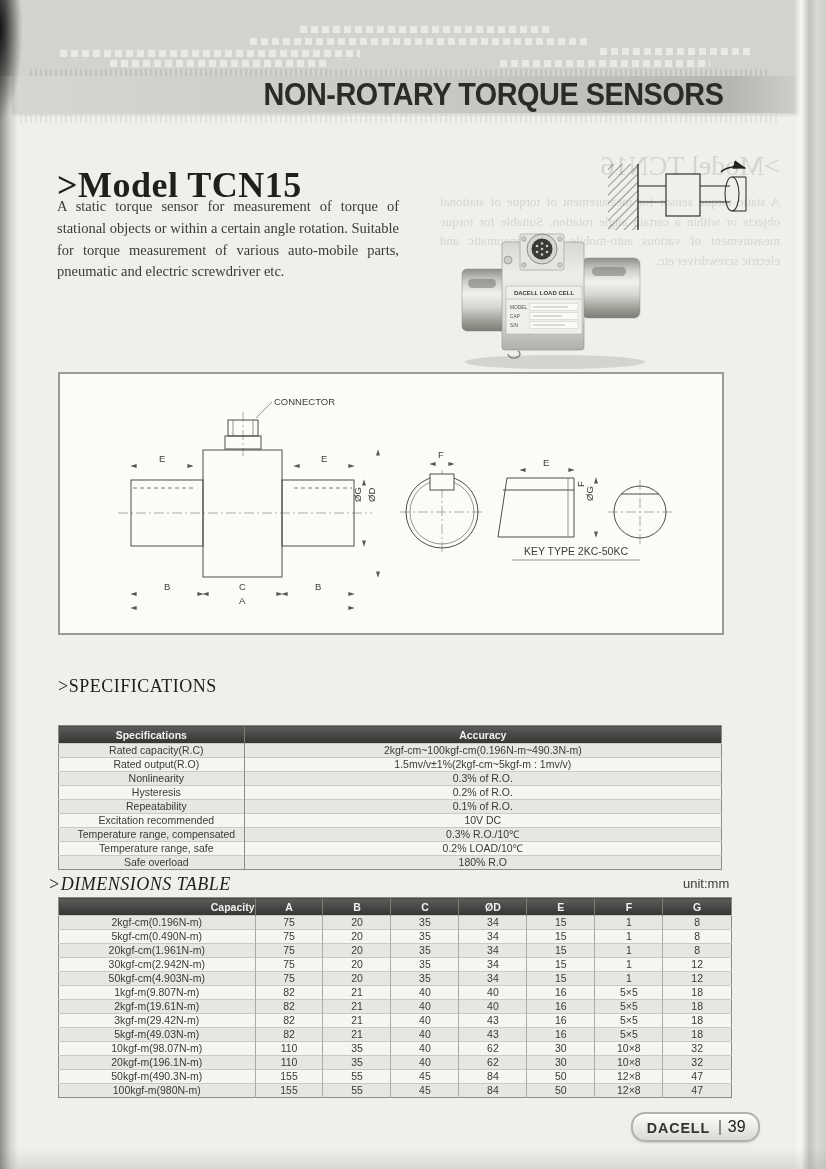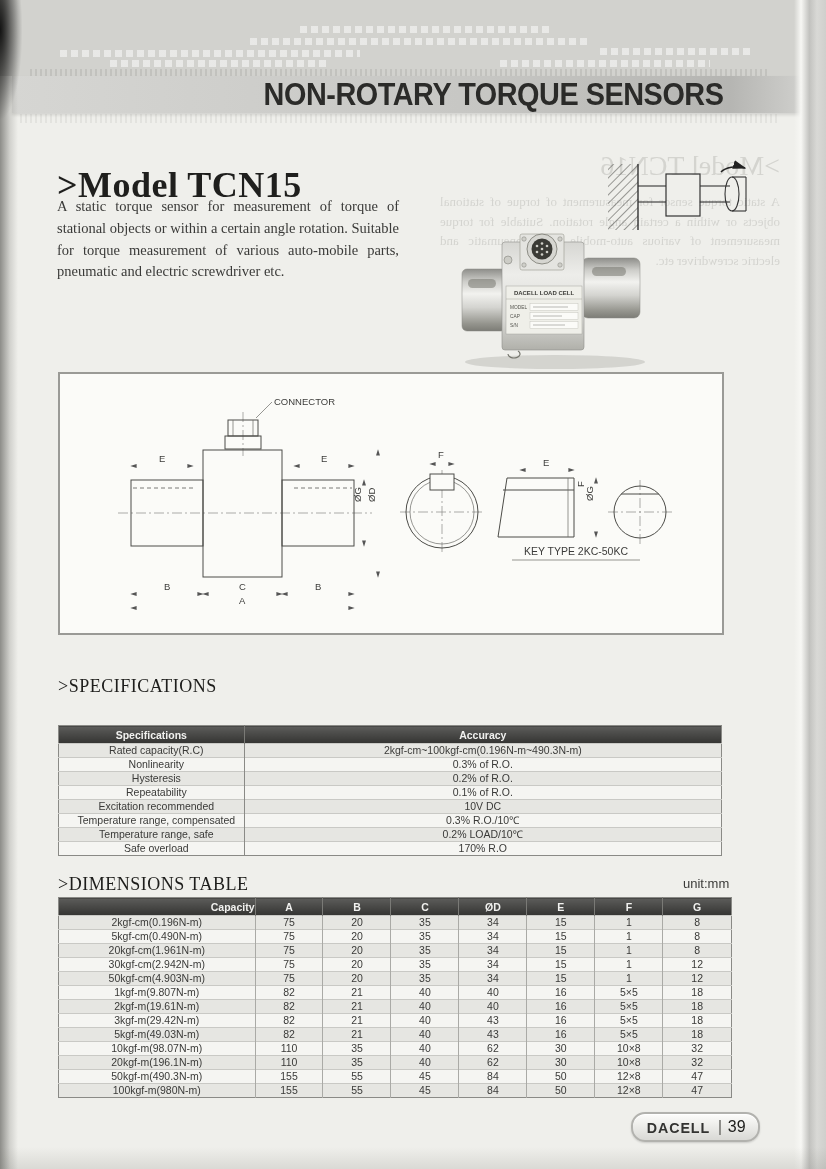--- a/index.html
+++ b/index.html
@@ -279,20 +279,24 @@
           <th>Specifications</th>
           <th>Accuracy</th>
         </tr>
       </thead>
     <tbody>
         <tr>
           <td>Rated capacity(R.C)</td>
           <td>2kgf-cm~100kgf-cm(0.196N-m~490.3N-m)</td>
         </tr>
         <tr>
+          <td>Rated output(R.O)</td>
+          <td>1.5mv/v±1%(2kgf-cm~5kgf-m : 1mv/v)</td>
+        </tr>
+        <tr>
           <td>Nonlinearity</td>
           <td>0.3% of R.O.</td>
         </tr>
         <tr>
           <td>Hysteresis</td>
           <td>0.2% of R.O.</td>
         </tr>
         <tr>
           <td>Repeatability</td>
           <td>0.1% of R.O.</td>
@@ -304,26 +308,26 @@
         <tr>
           <td>Temperature range, compensated</td>
           <td>0.3% R.O./10℃</td>
         </tr>
         <tr>
           <td>Temperature range, safe</td>
           <td>0.2% LOAD/10℃</td>
         </tr>
         <tr>
           <td>Safe overload</td>
-          <td>170% R.O</td>
+          <td>180% R.O</td>
         </tr>
       </tbody>
   </table>
 
-  <h2 class="sec-heading" style="left:58px;top:874px;">&gt;DIMENSIONS TABLE</h2>
+  <h2 class="sec-heading" style="left:48px;top:874px;font-style:italic;">&gt;DIMENSIONS TABLE</h2>
   <div class="unit-label">unit:mm</div>
   <table class="dim-table">
     <colgroup>
       <col style="width:29.2%">
         <col style="width:10.1%">
         <col style="width:10.1%">
         <col style="width:10.1%">
       <col style="width:10.1%">
         <col style="width:10.1%">
         <col style="width:10.1%">

